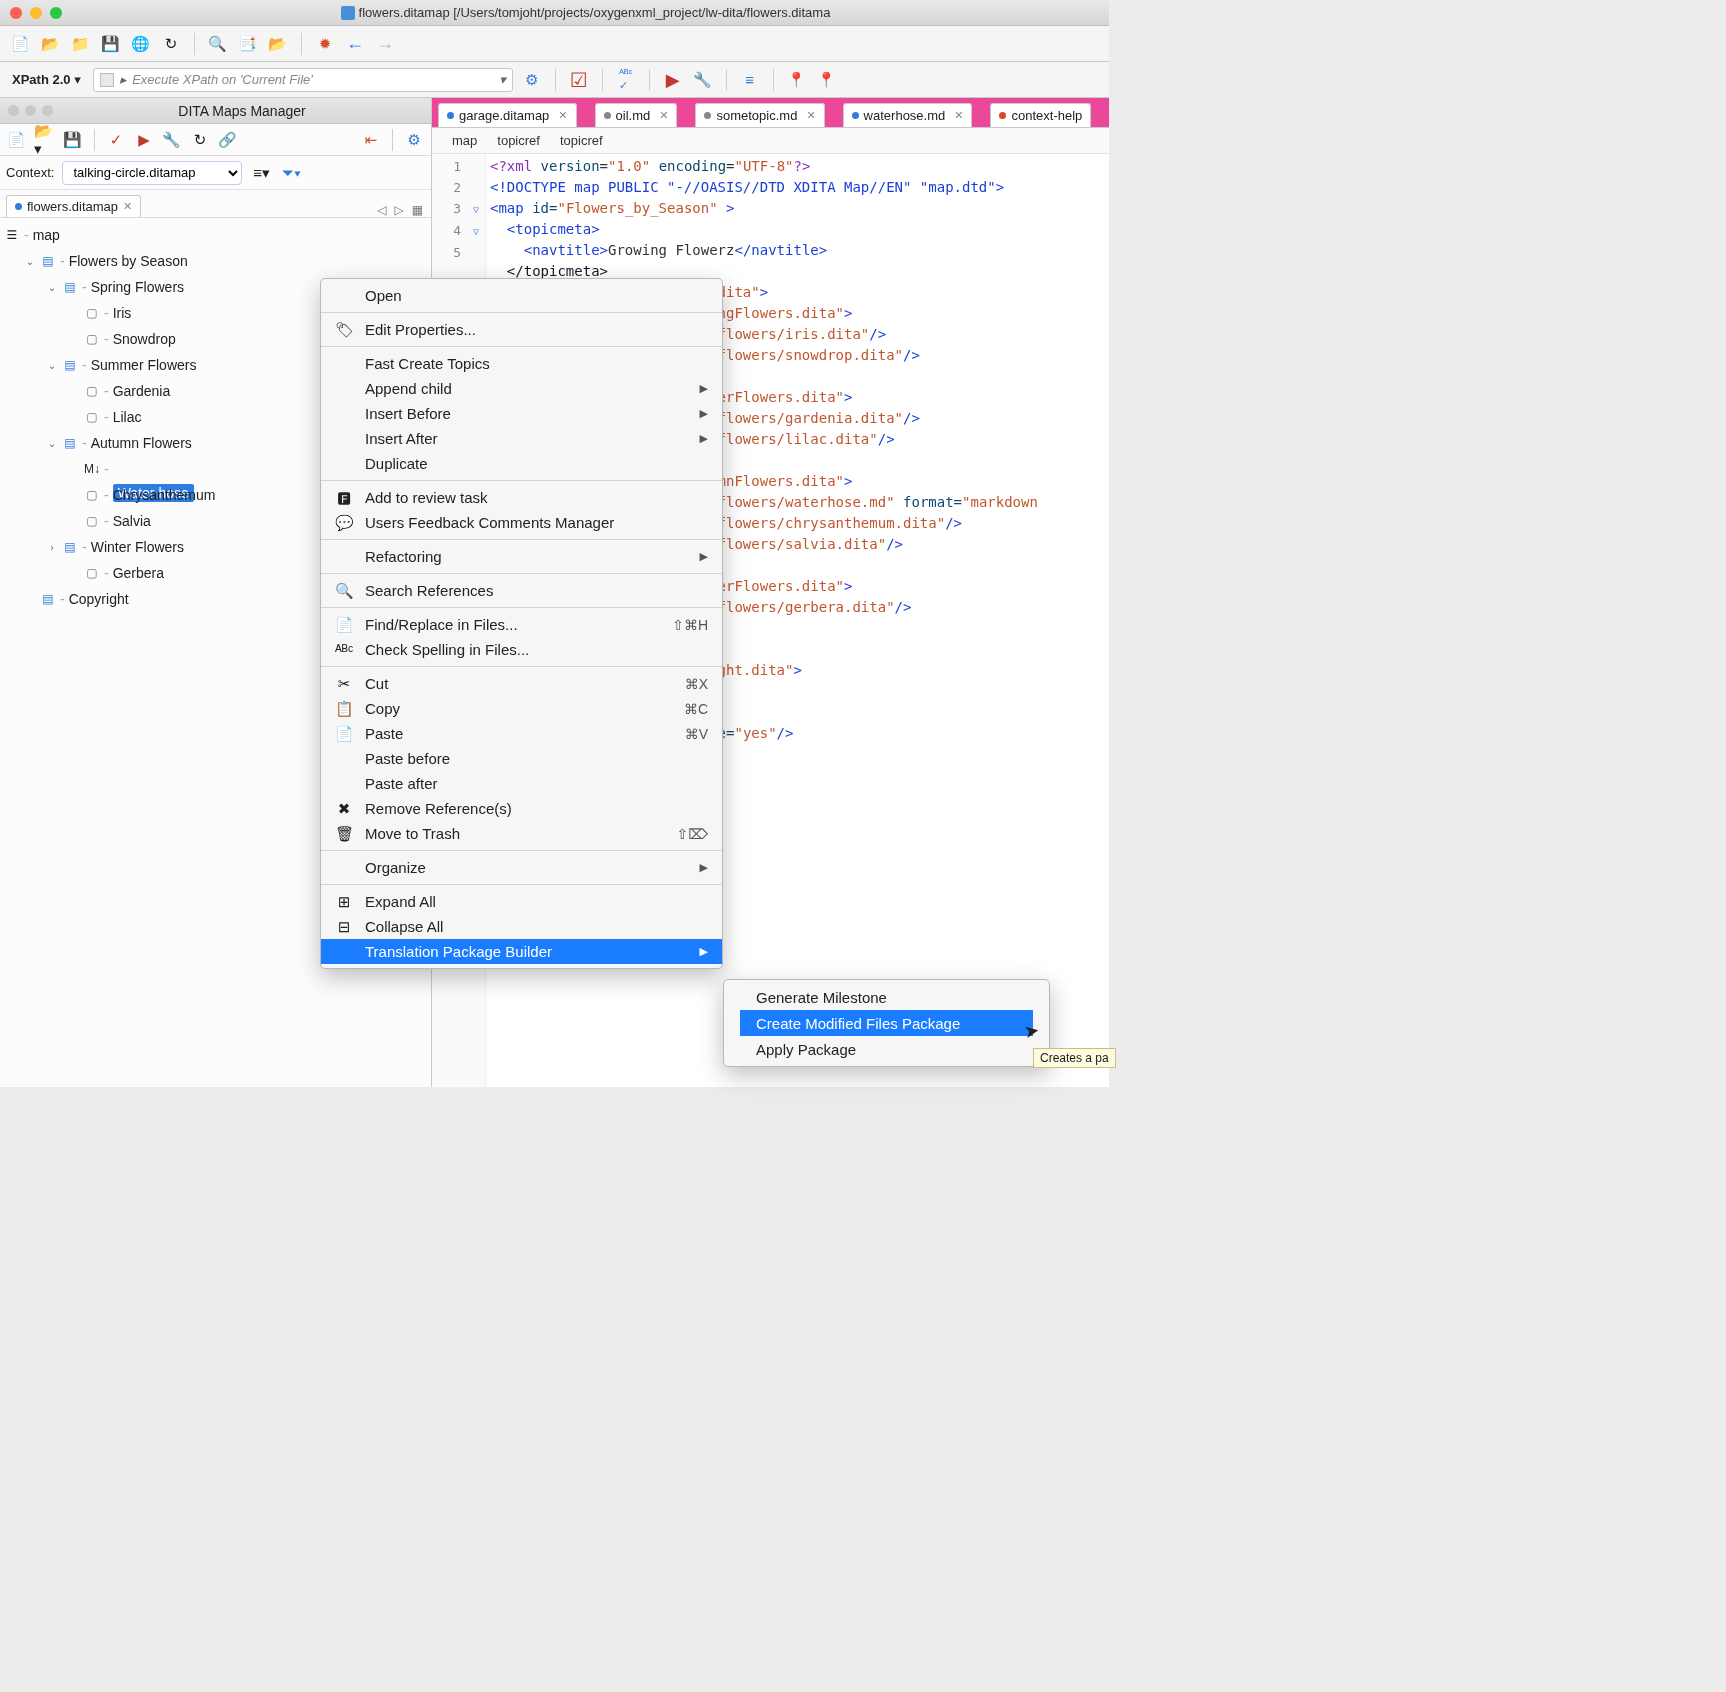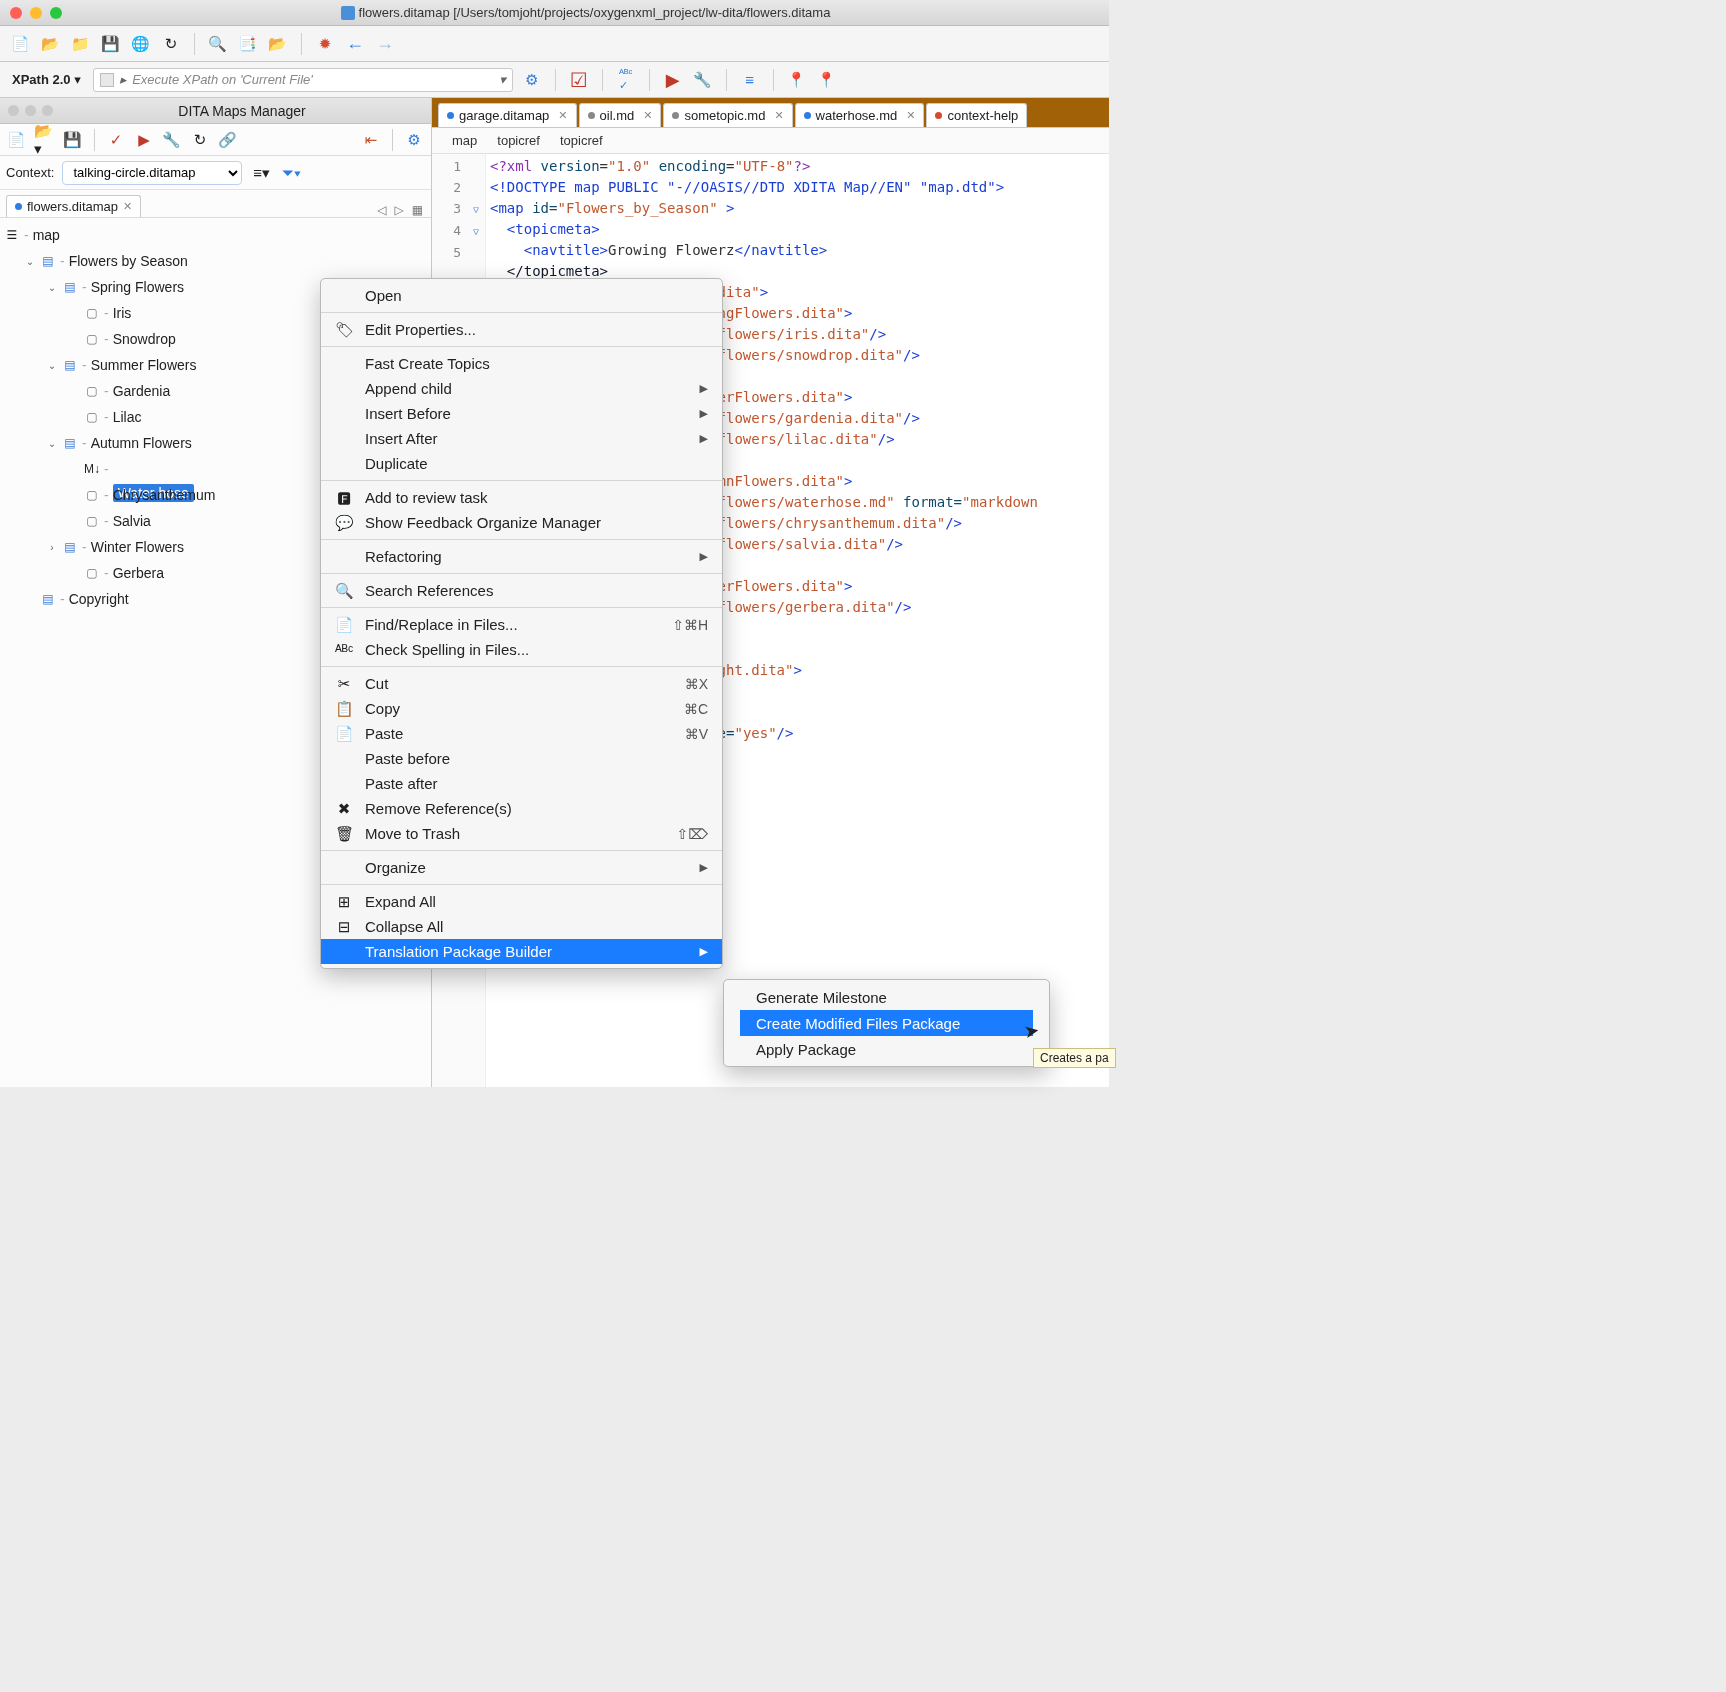--- a/index.html
+++ b/index.html
@@ -87,21 +87,21 @@
 .tab-nav{margin-left:auto;display:flex;gap:8px;padding-right:8px;color:#777;font-size:12px;}
 .tree{flex:1;overflow:auto;padding:4px 2px;font-size:14px;}
 .tnode{display:flex;align-items:center;height:26px;gap:4px;white-space:nowrap;}
 .twist{width:12px;text-align:center;color:#666;font-size:10px;cursor:pointer;}
 .ticon{width:16px;height:16px;display:inline-flex;align-items:center;justify-content:center;font-size:12px;}
 .ticon.map{color:#3b7dd8;}
 .ticon.doc{color:#777;}
 .dash{color:#aaa;}
 .tnode.sel .label{background:#2f7de1;color:#fff;padding:1px 5px;border-radius:2px;margin-top:48px;}
 .right{flex:1;display:flex;flex-direction:column;overflow:hidden;}
-.editor-tabs{height:30px;background:#a16207;border-bottom:1px solid #c9c9c9;display:flex;align-items:flex-end;padding-left:6px;gap:2px;}
+.editor-tabs{height:30px;background:#ec4899;border-bottom:1px solid #c9c9c9;display:flex;align-items:flex-end;padding-left:6px;gap:18px;}
 .etab{border:1px solid #c9c9c9;border-bottom:none;background:#fff;border-radius:3px 3px 0 0;padding:4px 8px;display:flex;align-items:center;gap:5px;font-size:13px;}
 .etab .dot2{width:7px;height:7px;border-radius:50%;}
 .breadcrumb{height:26px;display:flex;align-items:center;gap:20px;padding-left:20px;font-size:13px;color:#333;border-bottom:1px solid #e0e0e0;background:#fafafa;}
 .editor{flex:1;display:flex;font-family:Menlo,Consolas,monospace;font-size:14px;overflow:hidden;background:#fff;}
 .gutter{width:54px;background:#fafafa;border-right:1px solid #eee;text-align:right;padding:2px 6px 0 0;color:#888;font-size:13px;line-height:21px;}
 .gutter .fold{color:#5a8fd6;font-size:10px;display:inline-block;width:10px;}
 .code{flex:1;padding:2px 0 0 4px;line-height:21px;white-space:pre;color:#333;overflow:hidden;}
 .tag{color:#1a3fd6;}
 .attr{color:#0c4a6e;}
 .val{color:#c0572e;}
@@ -441,21 +441,21 @@
     <div class="citem">
       <span>Duplicate</span>
     </div>
     <div class="csep"></div>
     <div class="citem">
       <span class="cicon">🅵</span>
       <span>Add to review task</span>
     </div>
     <div class="citem">
       <span class="cicon">💬</span>
-      <span>Show Feedback Organize Manager</span>
+      <span>Users Feedback Comments Manager</span>
     </div>
     <div class="csep"></div>
     <div class="citem">
       <span>Refactoring</span>
       <span class="arrow">▶</span>
     </div>
     <div class="csep"></div>
     <div class="citem">
       <span class="cicon">🔍</span>
       <span>Search References</span>

